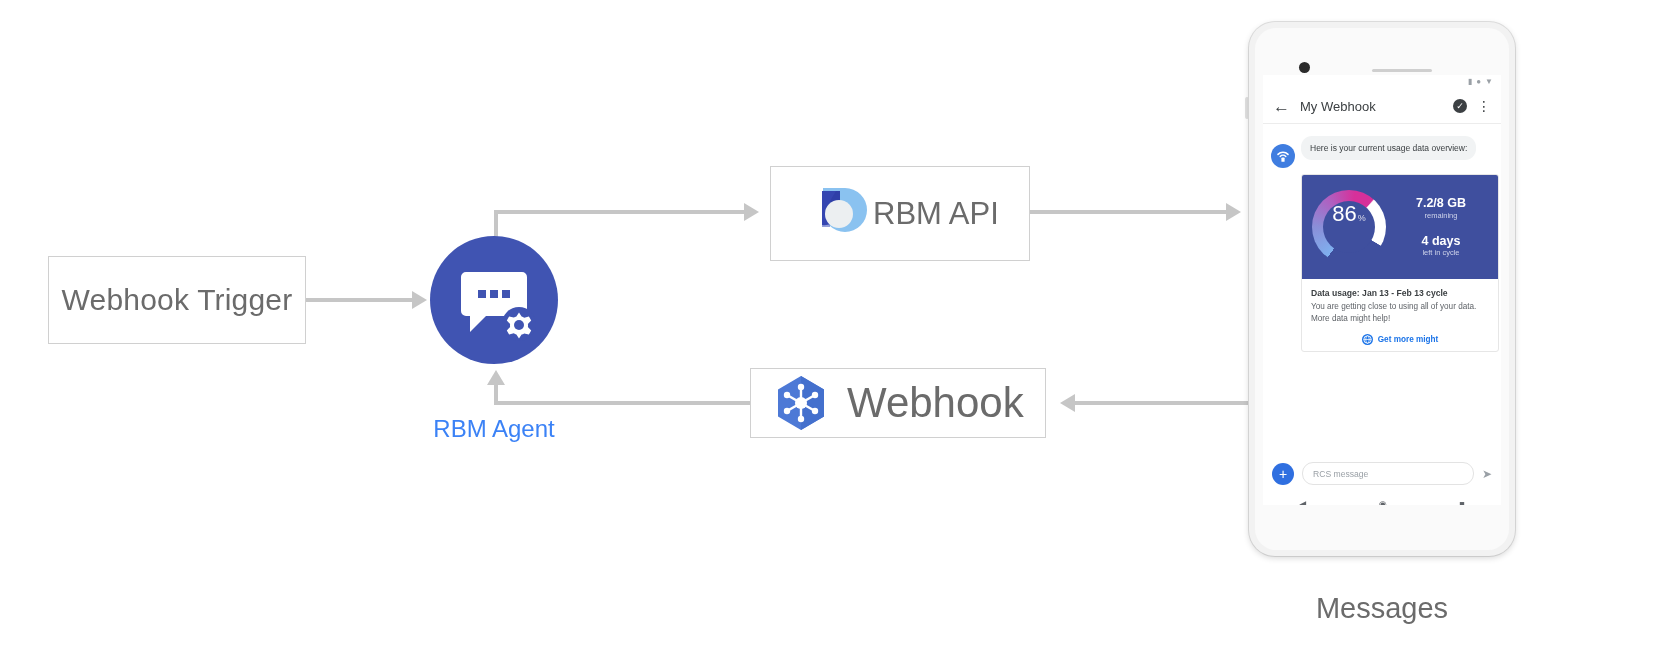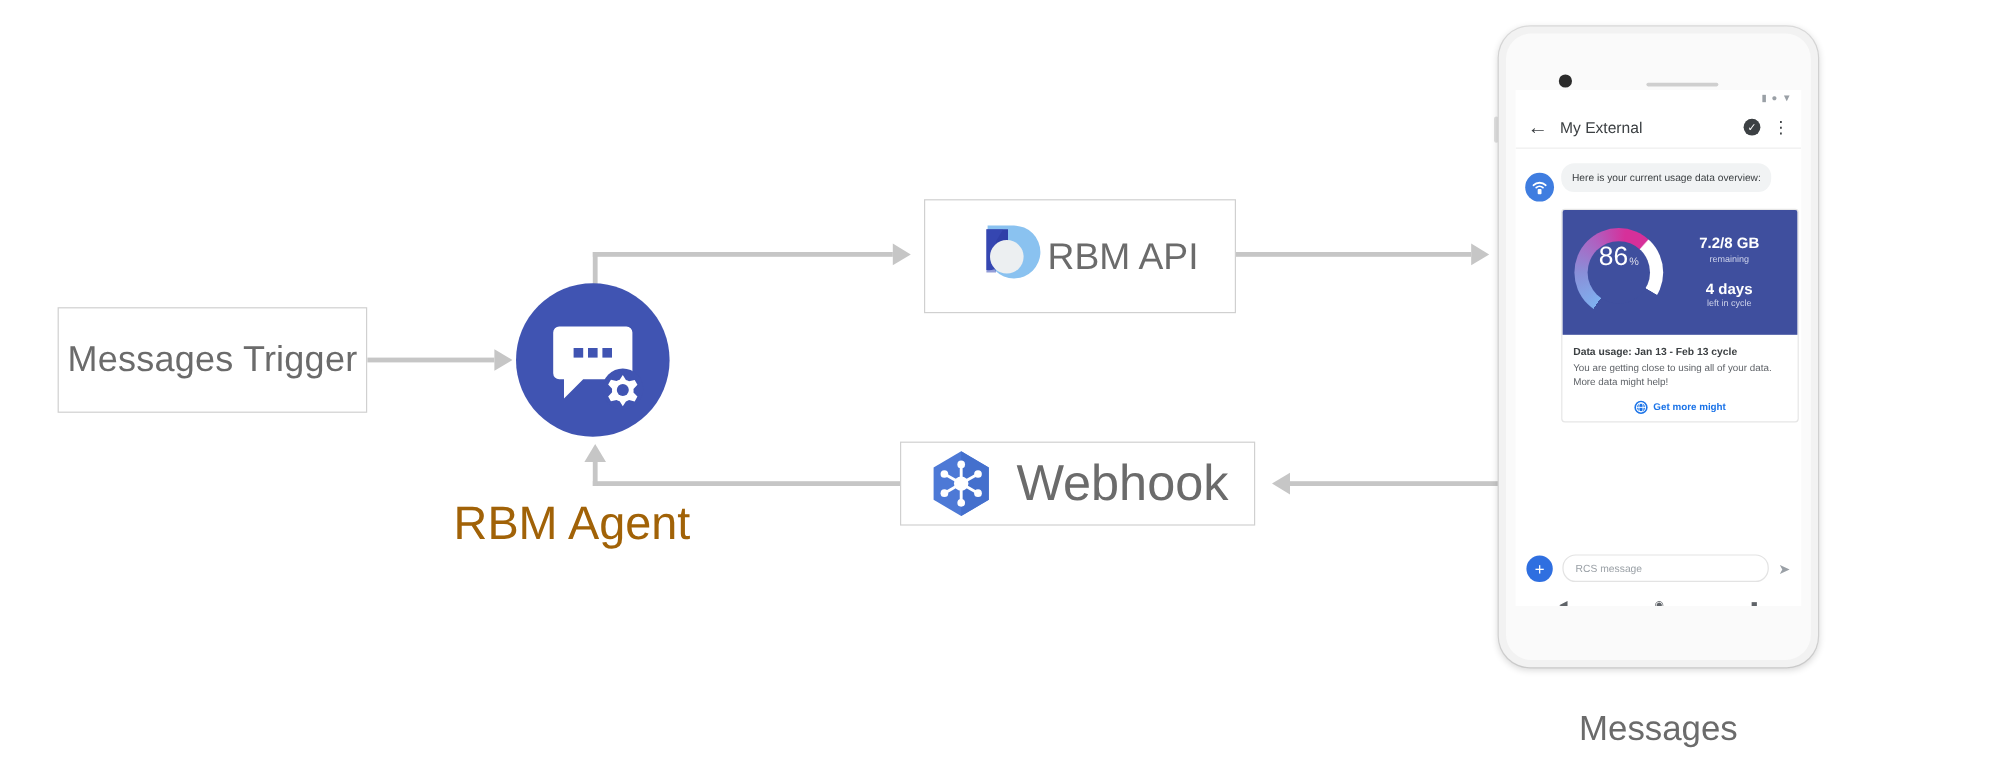--- a/index.html
+++ b/index.html
@@ -23,21 +23,21 @@
   #rbm-api-box .node-label{font-size:31px;}
 
   
   #webhook-box{left:750px;top:368px;width:296px;height:70px;padding-left:20px;gap:16px;}
   #webhook-box .node-label{font-size:42px;}
 
   
   #rbm-agent{position:absolute;left:430px;top:236px;width:128px;height:128px;
              border-radius:50%;background:#4054b2;}
   #rbm-agent-caption{position:absolute;left:378px;top:415px;width:232px;
-                     font-size:39px;font-weight:300;color:#a16207;}
+                     text-align:center;font-size:24px;font-weight:300;color:#3b82f6;}
 
   
   .ln{position:absolute;background:#c6c6c6;}
   .arrow-r{position:absolute;width:0;height:0;
            border-top:9px solid transparent;border-bottom:9px solid transparent;
            border-left:15px solid #c6c6c6;}
   .arrow-l{position:absolute;width:0;height:0;
            border-top:9px solid transparent;border-bottom:9px solid transparent;
            border-right:15px solid #c6c6c6;}
   .arrow-u{position:absolute;width:0;height:0;
@@ -150,21 +150,21 @@
   <div class="arrow-r" style="left:1226px;top:203px;"></div>
 
   <div class="ln" style="left:1075px;top:401px;width:180px;height:4px;"></div>
   <div class="arrow-l" style="left:1060px;top:394px;"></div>
 
   <div class="ln" style="left:494px;top:401px;width:256px;height:4px;"></div>
   <div class="ln" style="left:494px;top:385px;width:4px;height:20px;"></div>
   <div class="arrow-u" style="left:487px;top:370px;"></div>
 
   <div class="node-box" id="external-trigger">
-    <span class="node-label">Messages Trigger</span>
+    <span class="node-label">Webhook Trigger</span>
   </div>
 
   <div id="rbm-agent">
     <svg width="128" height="128" viewBox="0 0 128 128">
       <path d="M36 36h56a5 5 0 0 1 5 5v34a5 5 0 0 1-5 5H56L40 96V80h-4a5 5 0 0 1-5-5V41a5 5 0 0 1 5-5z" fill="#ffffff"></path>
       <rect x="48" y="54" width="8" height="8" fill="#4054b2"></rect>
       <rect x="60" y="54" width="8" height="8" fill="#4054b2"></rect>
       <rect x="72" y="54" width="8" height="8" fill="#4054b2"></rect>
       <circle cx="89" cy="88" r="17" fill="#4054b2"></circle>
       <path d="M89 76.5l2.6 4.1a10 10 0 0 1 2.6 1.1l4.7-1.1 2.3 4-3.3 3.5a10 10 0 0 1 0 2.9l3.3 3.5-2.3 4-4.7-1.1a10 10 0 0 1-2.6 1.1L89 102.5l-2.6-4.1a10 10 0 0 1-2.6-1.1l-4.7 1.1-2.3-4 3.3-3.5a10 10 0 0 1 0-2.9l-3.3-3.5 2.3-4 4.7 1.1a10 10 0 0 1 2.6-1.1z" fill="#ffffff"></path>
@@ -218,21 +218,21 @@
   <div id="phone-screen">
 
     <div id="status-bar">
       <span class="status-ic">▮</span>
       <span class="status-ic">●</span>
       <span class="status-ic">▼</span>
     </div>
 
     <div id="app-bar">
       <span id="back-icon">←</span>
-      <span id="carrier-title">My External</span>
+      <span id="carrier-title">My Webhook</span>
       <span id="verified-icon">✓</span>
       <span id="overflow-icon">⋮</span>
     </div>
 
     <div id="convo">
 
       <div id="msg-row">
         <div id="agent-avatar">
           <svg width="16" height="16" viewBox="0 0 24 24">
             <path d="M4.5 9.5a10.5 10.5 0 0 1 15 0" stroke="#ffffff" stroke-width="2.4" fill="none" stroke-linecap="round"></path>

